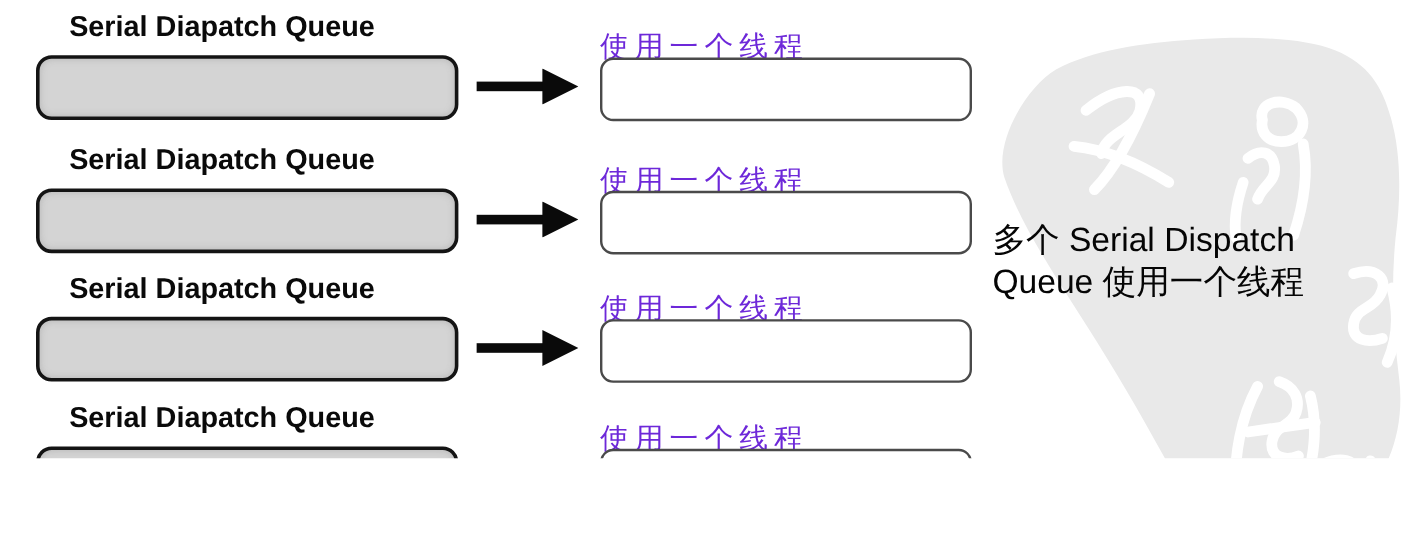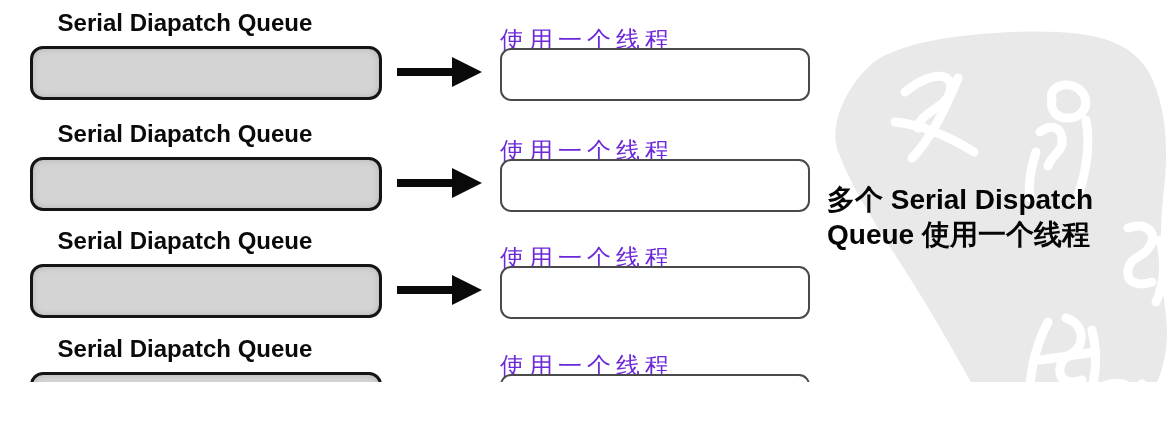--- a/index.html
+++ b/index.html
@@ -49,21 +49,21 @@
   .tbox{
     position:absolute;left:500px;top:40px;
     width:306px;height:49px;
     background:#ffffff;
     border:2px solid #4a4a4a;
     border-radius:11px;
   }
   .annotation{
     position:absolute;left:827px;top:182px;width:330px;
     z-index:2;
-    font-size:28px;font-weight:bold;color:#050505;
+    font-size:28px;font-weight:normal;color:#050505;
     line-height:35px;white-space:nowrap;
   }
 </style>
 </head>
 <body>
 
 <div class="stage">
 
   <svg class="watermark" viewBox="0 0 1170 446" xmlns="http://www.w3.org/2000/svg" aria-hidden="true">
     <path fill="#e9e9e9" d="M 880 58 C 910 42 950 36 995 33 C 1040 30 1085 31 1113 42

